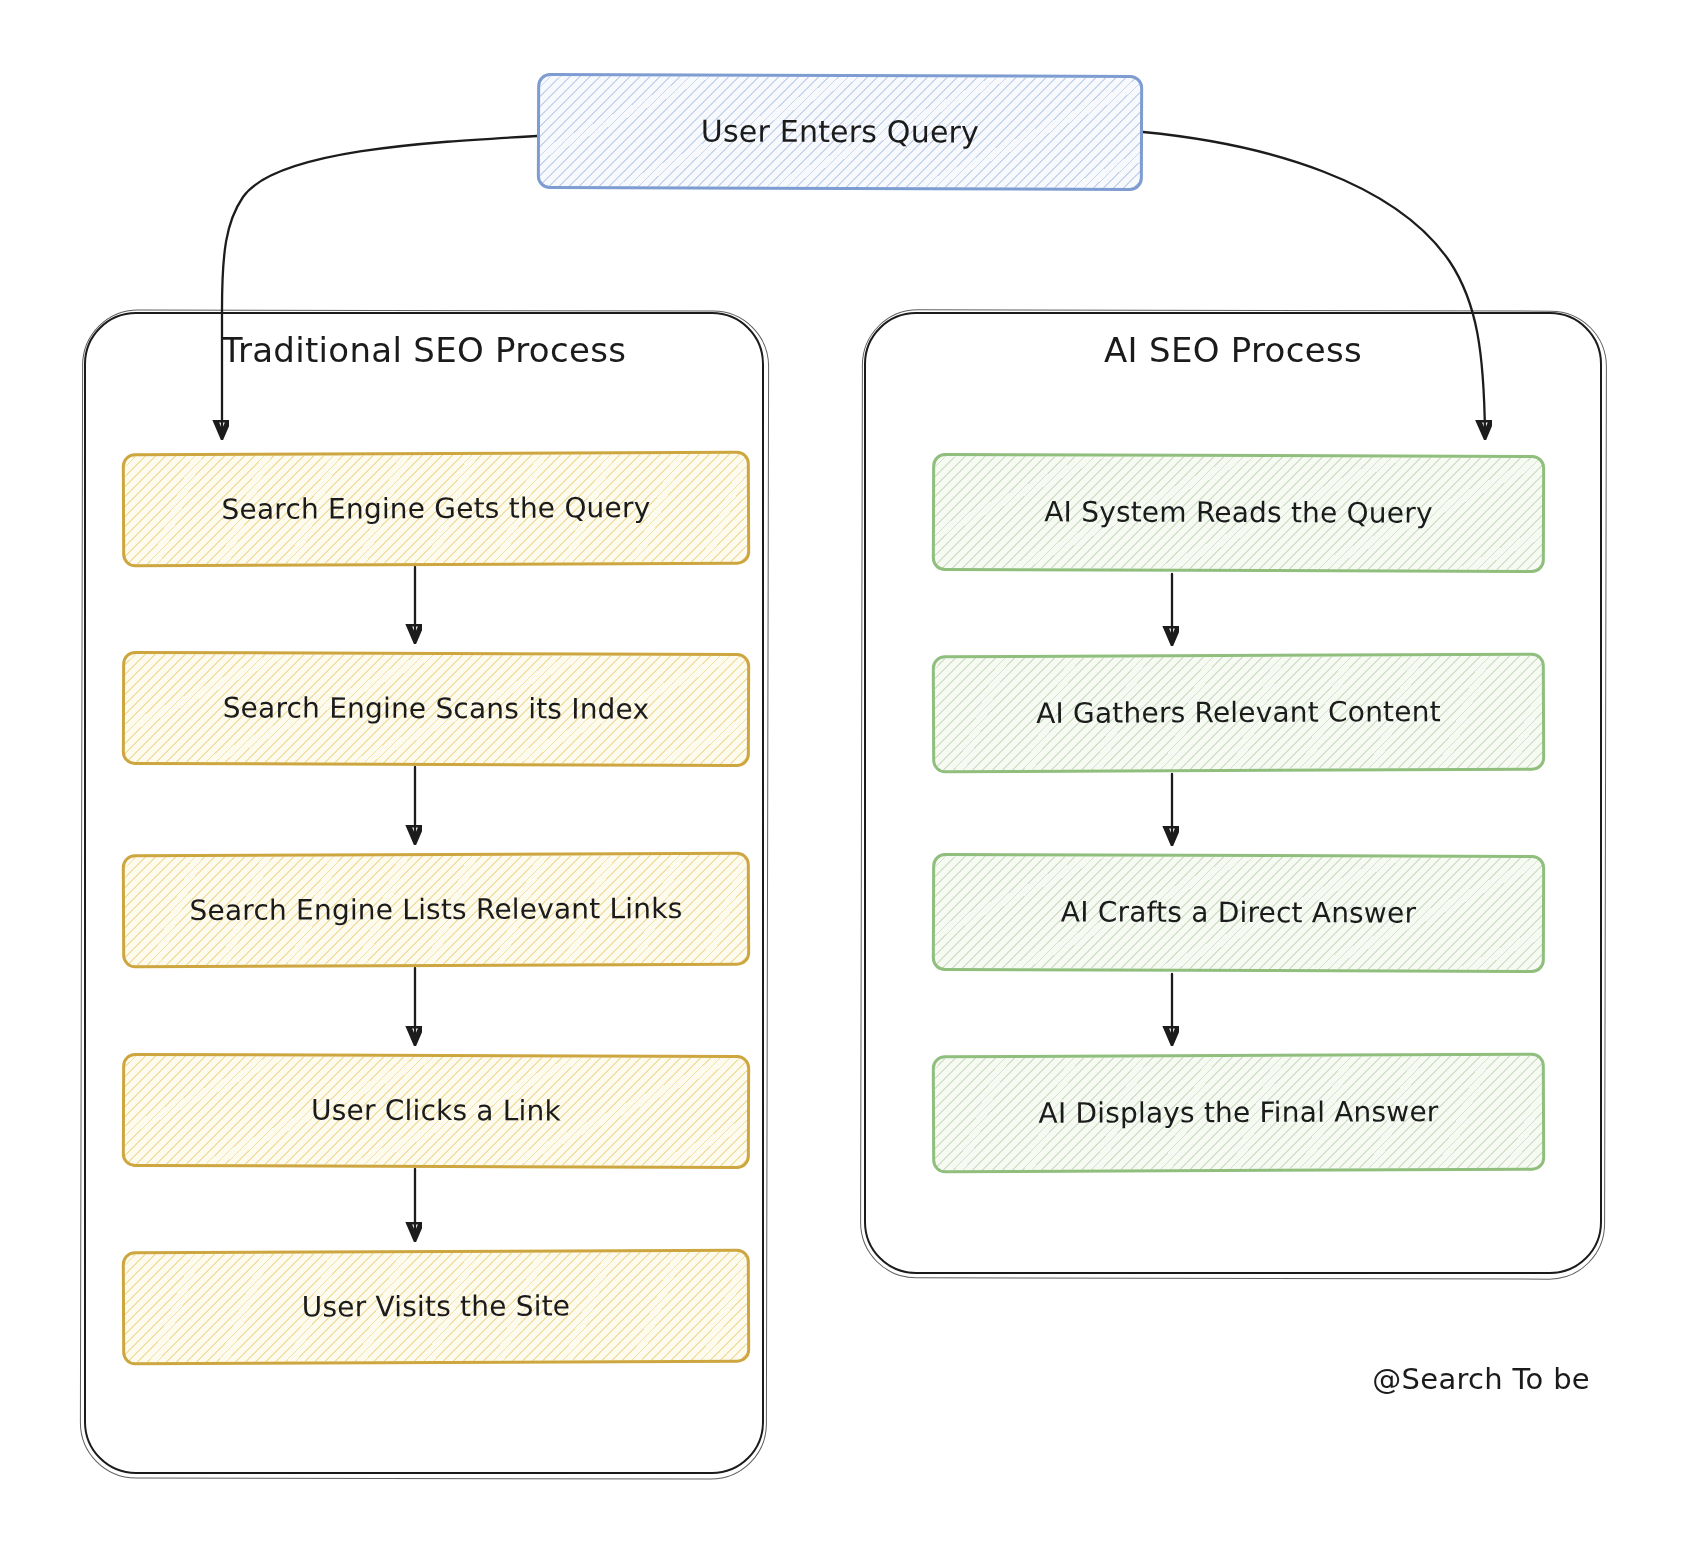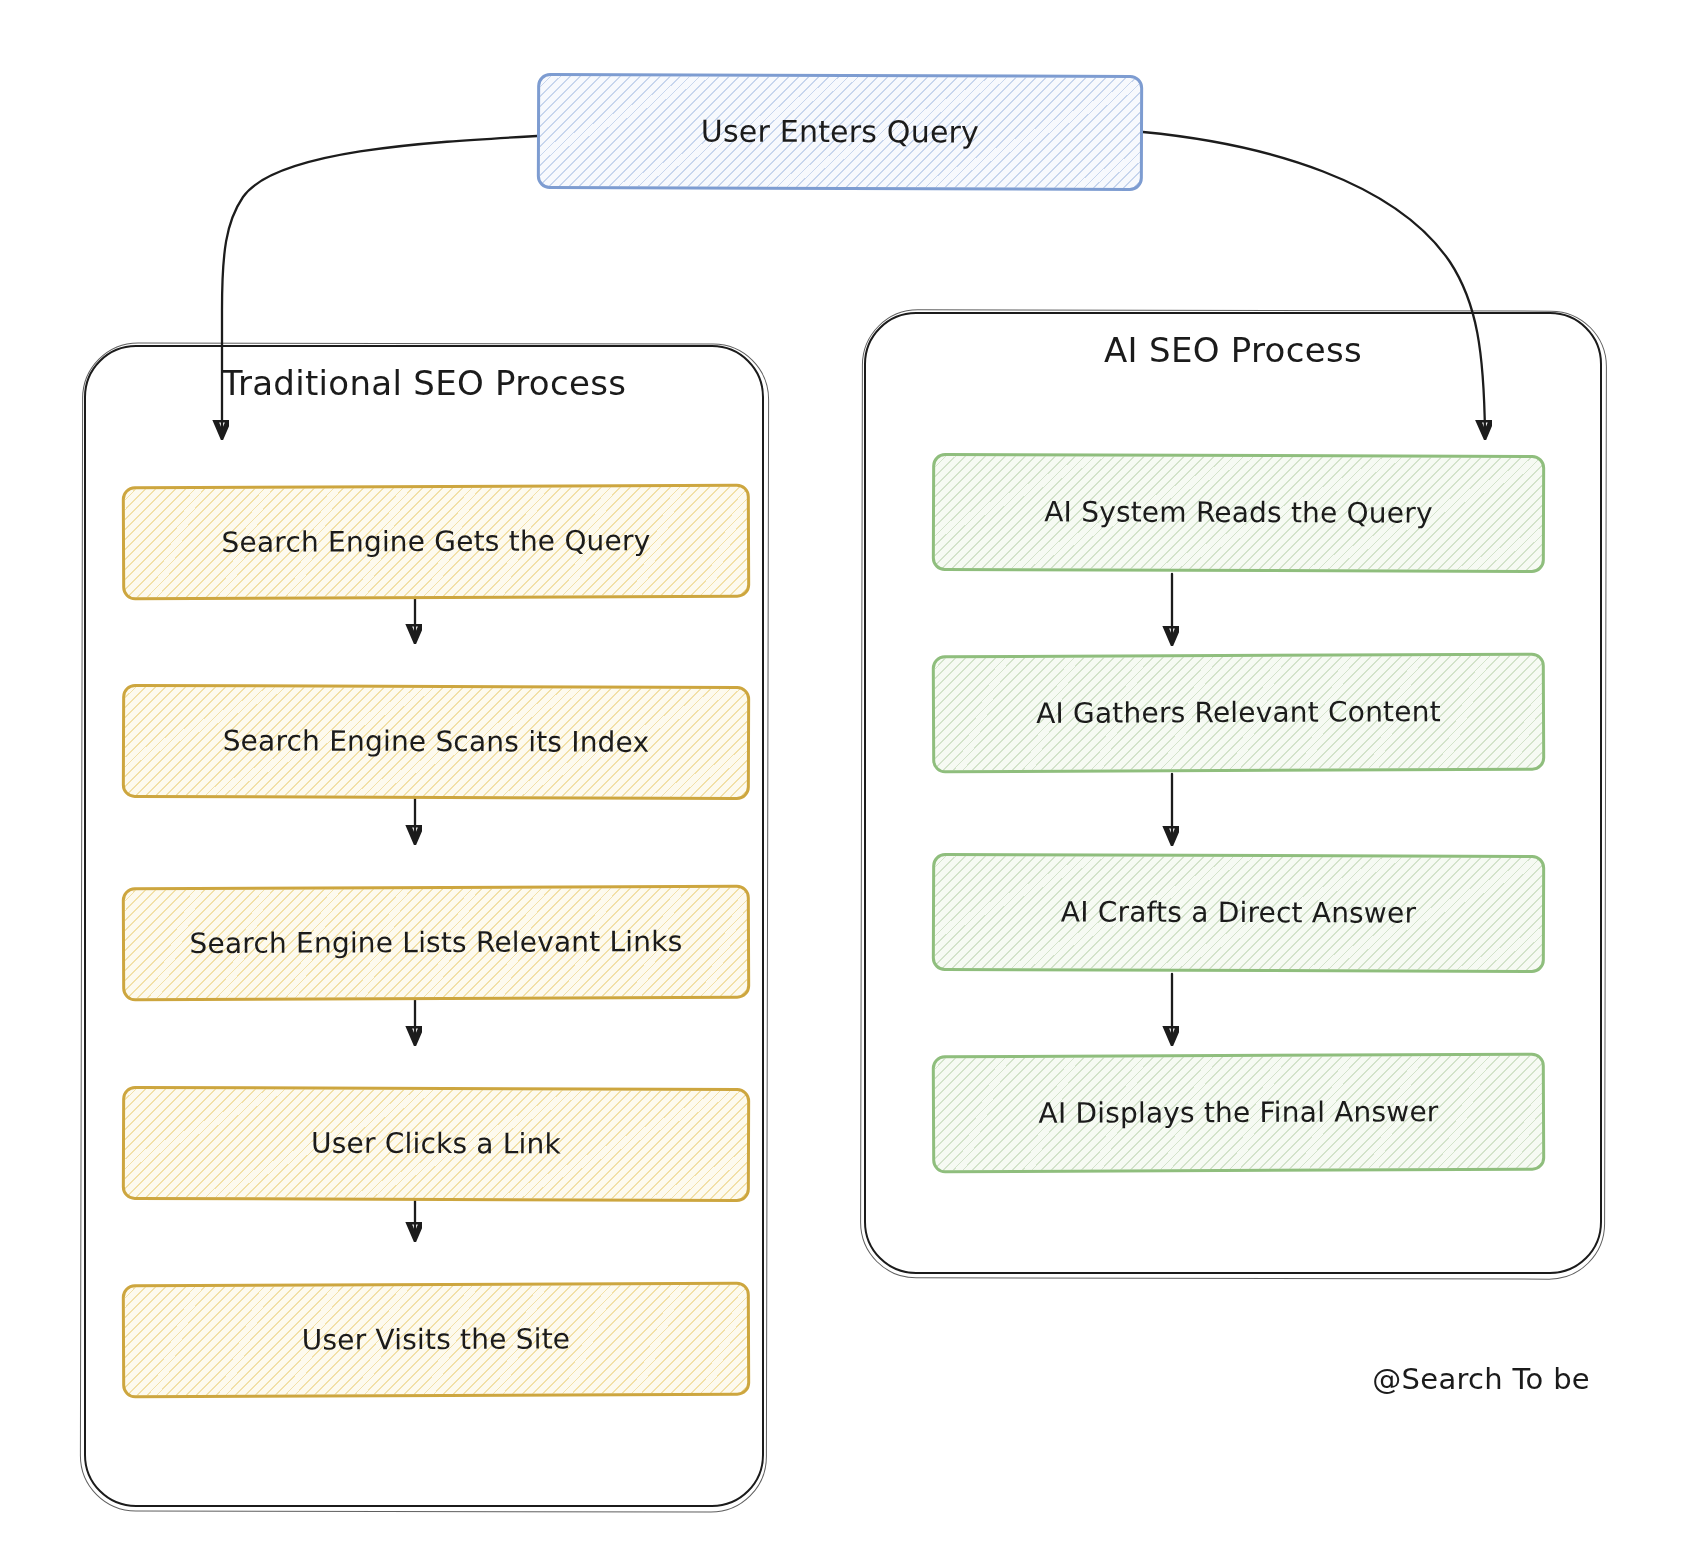--- a/index.html
+++ b/index.html
@@ -80,21 +80,21 @@
     width: 100%;
     text-align: center;
     font-size: 34px;
     letter-spacing: 0.3px;
   }
 
   
   #query-node   { left: 537px; top: 74px;  width: 606px; height: 116px; }
 
   
-  #panel-traditional { left: 84px;  top: 312px; width: 680px; height: 1162px; margin-top: 33px; }
+  #panel-traditional { left: 84px;  top: 312px; width: 680px; height: 1162px; }
   #panel-ai          { left: 864px; top: 312px; width: 738px; height: 962px; text-decoration: underline;  }
 
   
   .t-step { left: 36px; width: 628px; height: 114px; }
   #t-step-0 { top: 138px; }
   #t-step-1 { top: 338px; }
   #t-step-2 { top: 539px; }
   #t-step-3 { top: 740px; }
   #t-step-4 { top: 936px; }
 

